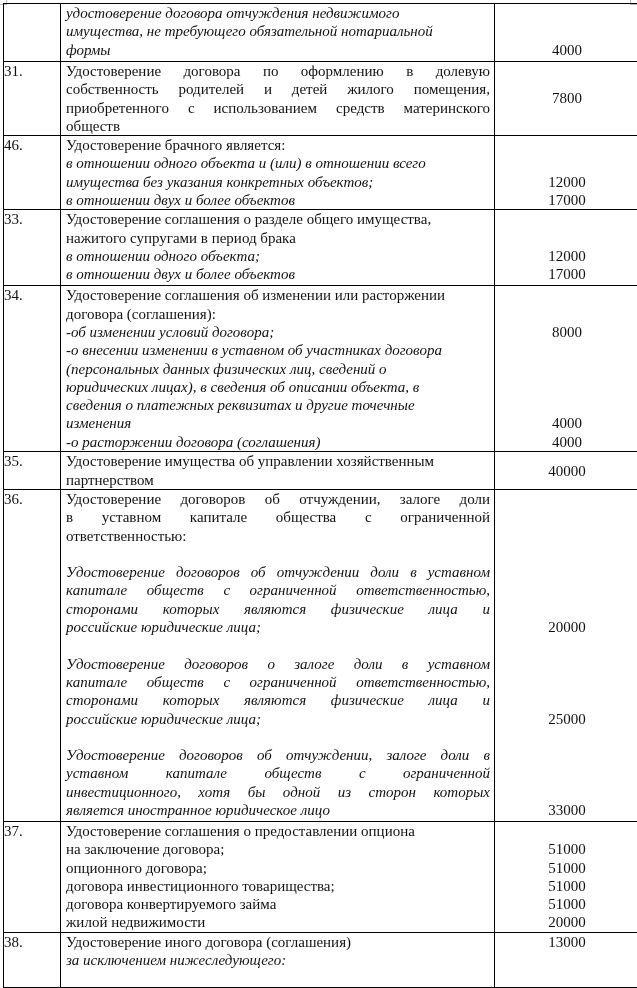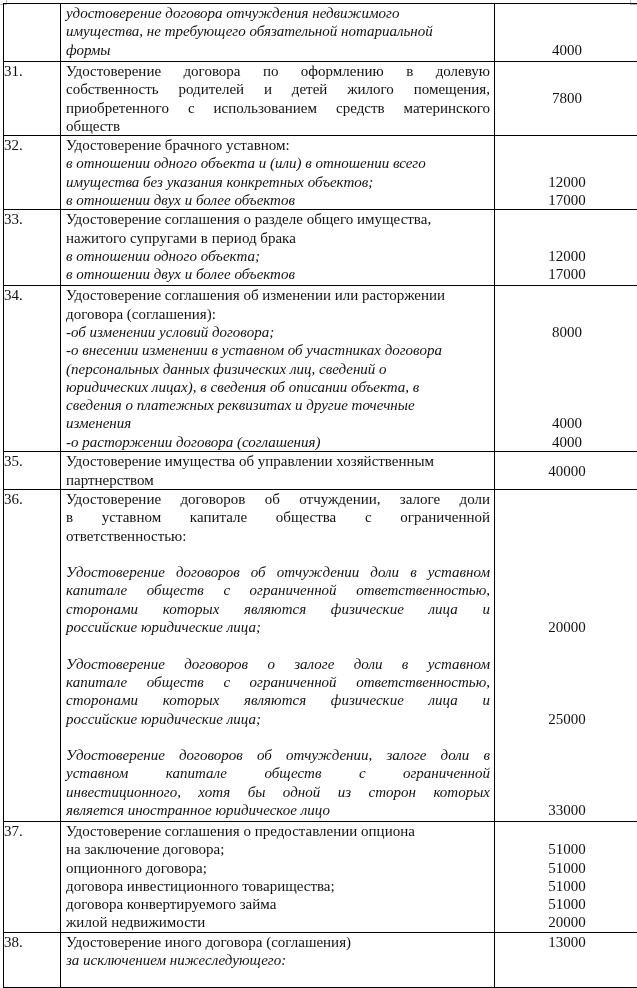--- a/index.html
+++ b/index.html
@@ -49,23 +49,23 @@
       <span class="line j">собственность родителей и детей жилого помещения,</span>
       <span class="line j">приобретенного с использованием средств материнского</span>
       <span class="line">обществ</span>
     </td>
     <td class="fee" style="vertical-align:middle;">
       <span>7800</span>
     </td>
   </tr>
 
   <tr style="height:74px;">
-    <td class="num">32.</td>
-    <td class="desc">
-      <span class="line">Удостоверение брачного уставном:</span>
+    <td class="num">46.</td>
+    <td class="desc">
+      <span class="line">Удостоверение брачного является:</span>
       <span class="line i">в отношении одного объекта и (или)  в отношении всего</span>
       <span class="line i">имущества без указания конкретных объектов;</span>
       <span class="line i">в отношении двух и более объектов</span>
     </td>
     <td class="fee">
       <span class="fee-line"></span>
           <span class="fee-line"></span>
       <span class="fee-line">12000</span>
       <span class="fee-line">17000</span>
     </td>

